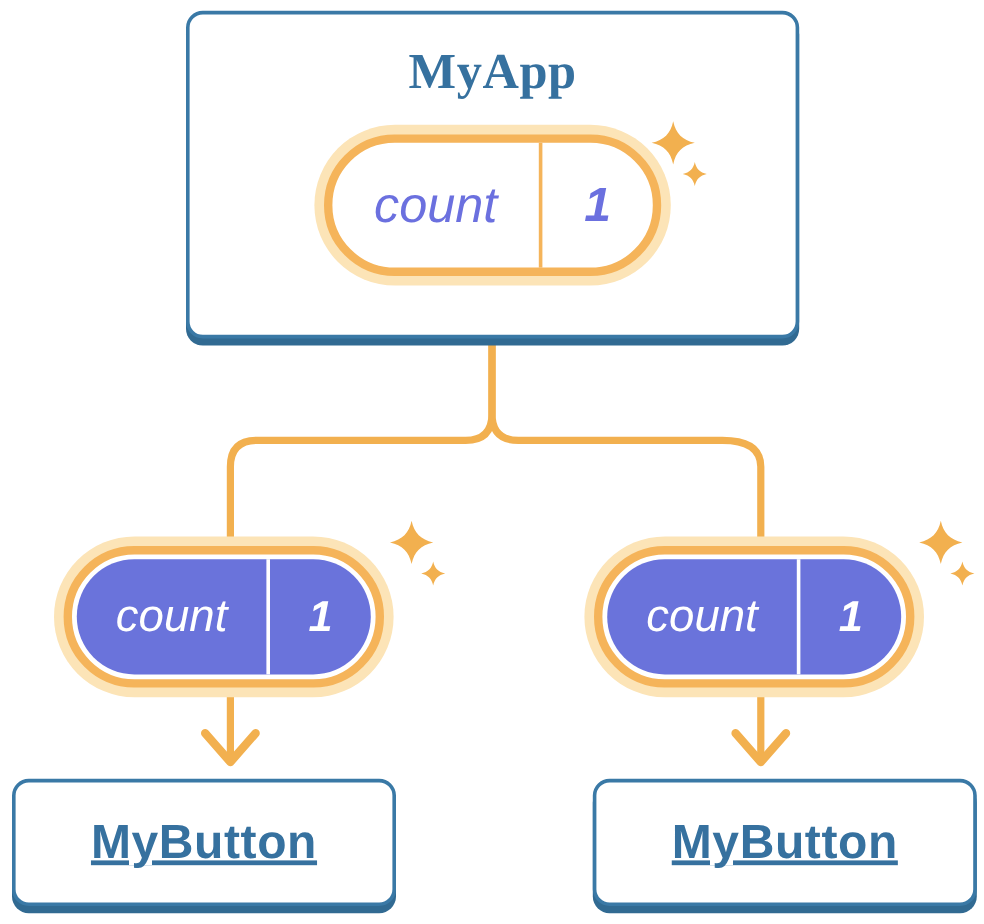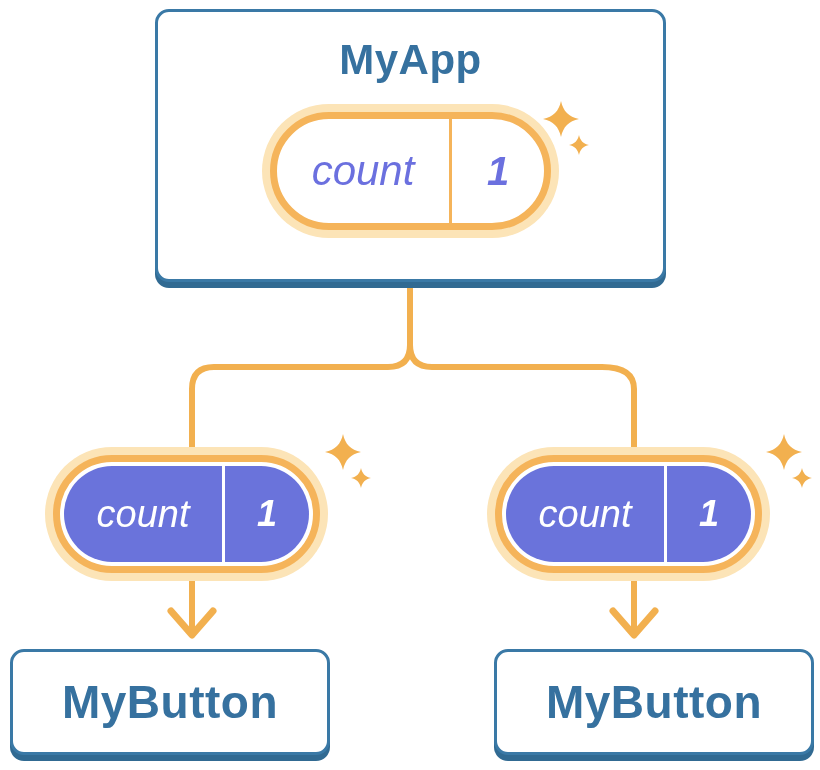--- a/index.html
+++ b/index.html
@@ -43,22 +43,22 @@
     left: 10px; top: 649px;
     width: 320px; height: 106px;
     justify-content: center;
   }
   .card-leaf.right { left: 494px; }
   .card-title {
     color: #36719F;
     font-weight: bold;
     letter-spacing: 0.5px;
   }
-  .card-root .card-title { font-size: 42px; margin-top: 24px; }
-  .card-leaf .card-title { font-size: 46px; }
+  .card-root .card-title { font-size: 42px; margin-top: 24px; font-family: Liberation Serif, serif; }
+  .card-leaf .card-title { font-size: 40px; text-decoration: underline; }
 
   
   .pill-halo {
     background: #FCE4B7;
     border-radius: 999px;
     padding: 8px;
     display: inline-block;
   }
   .card-root .pill-halo { margin-top: 20px; }
   .pill-ring {

